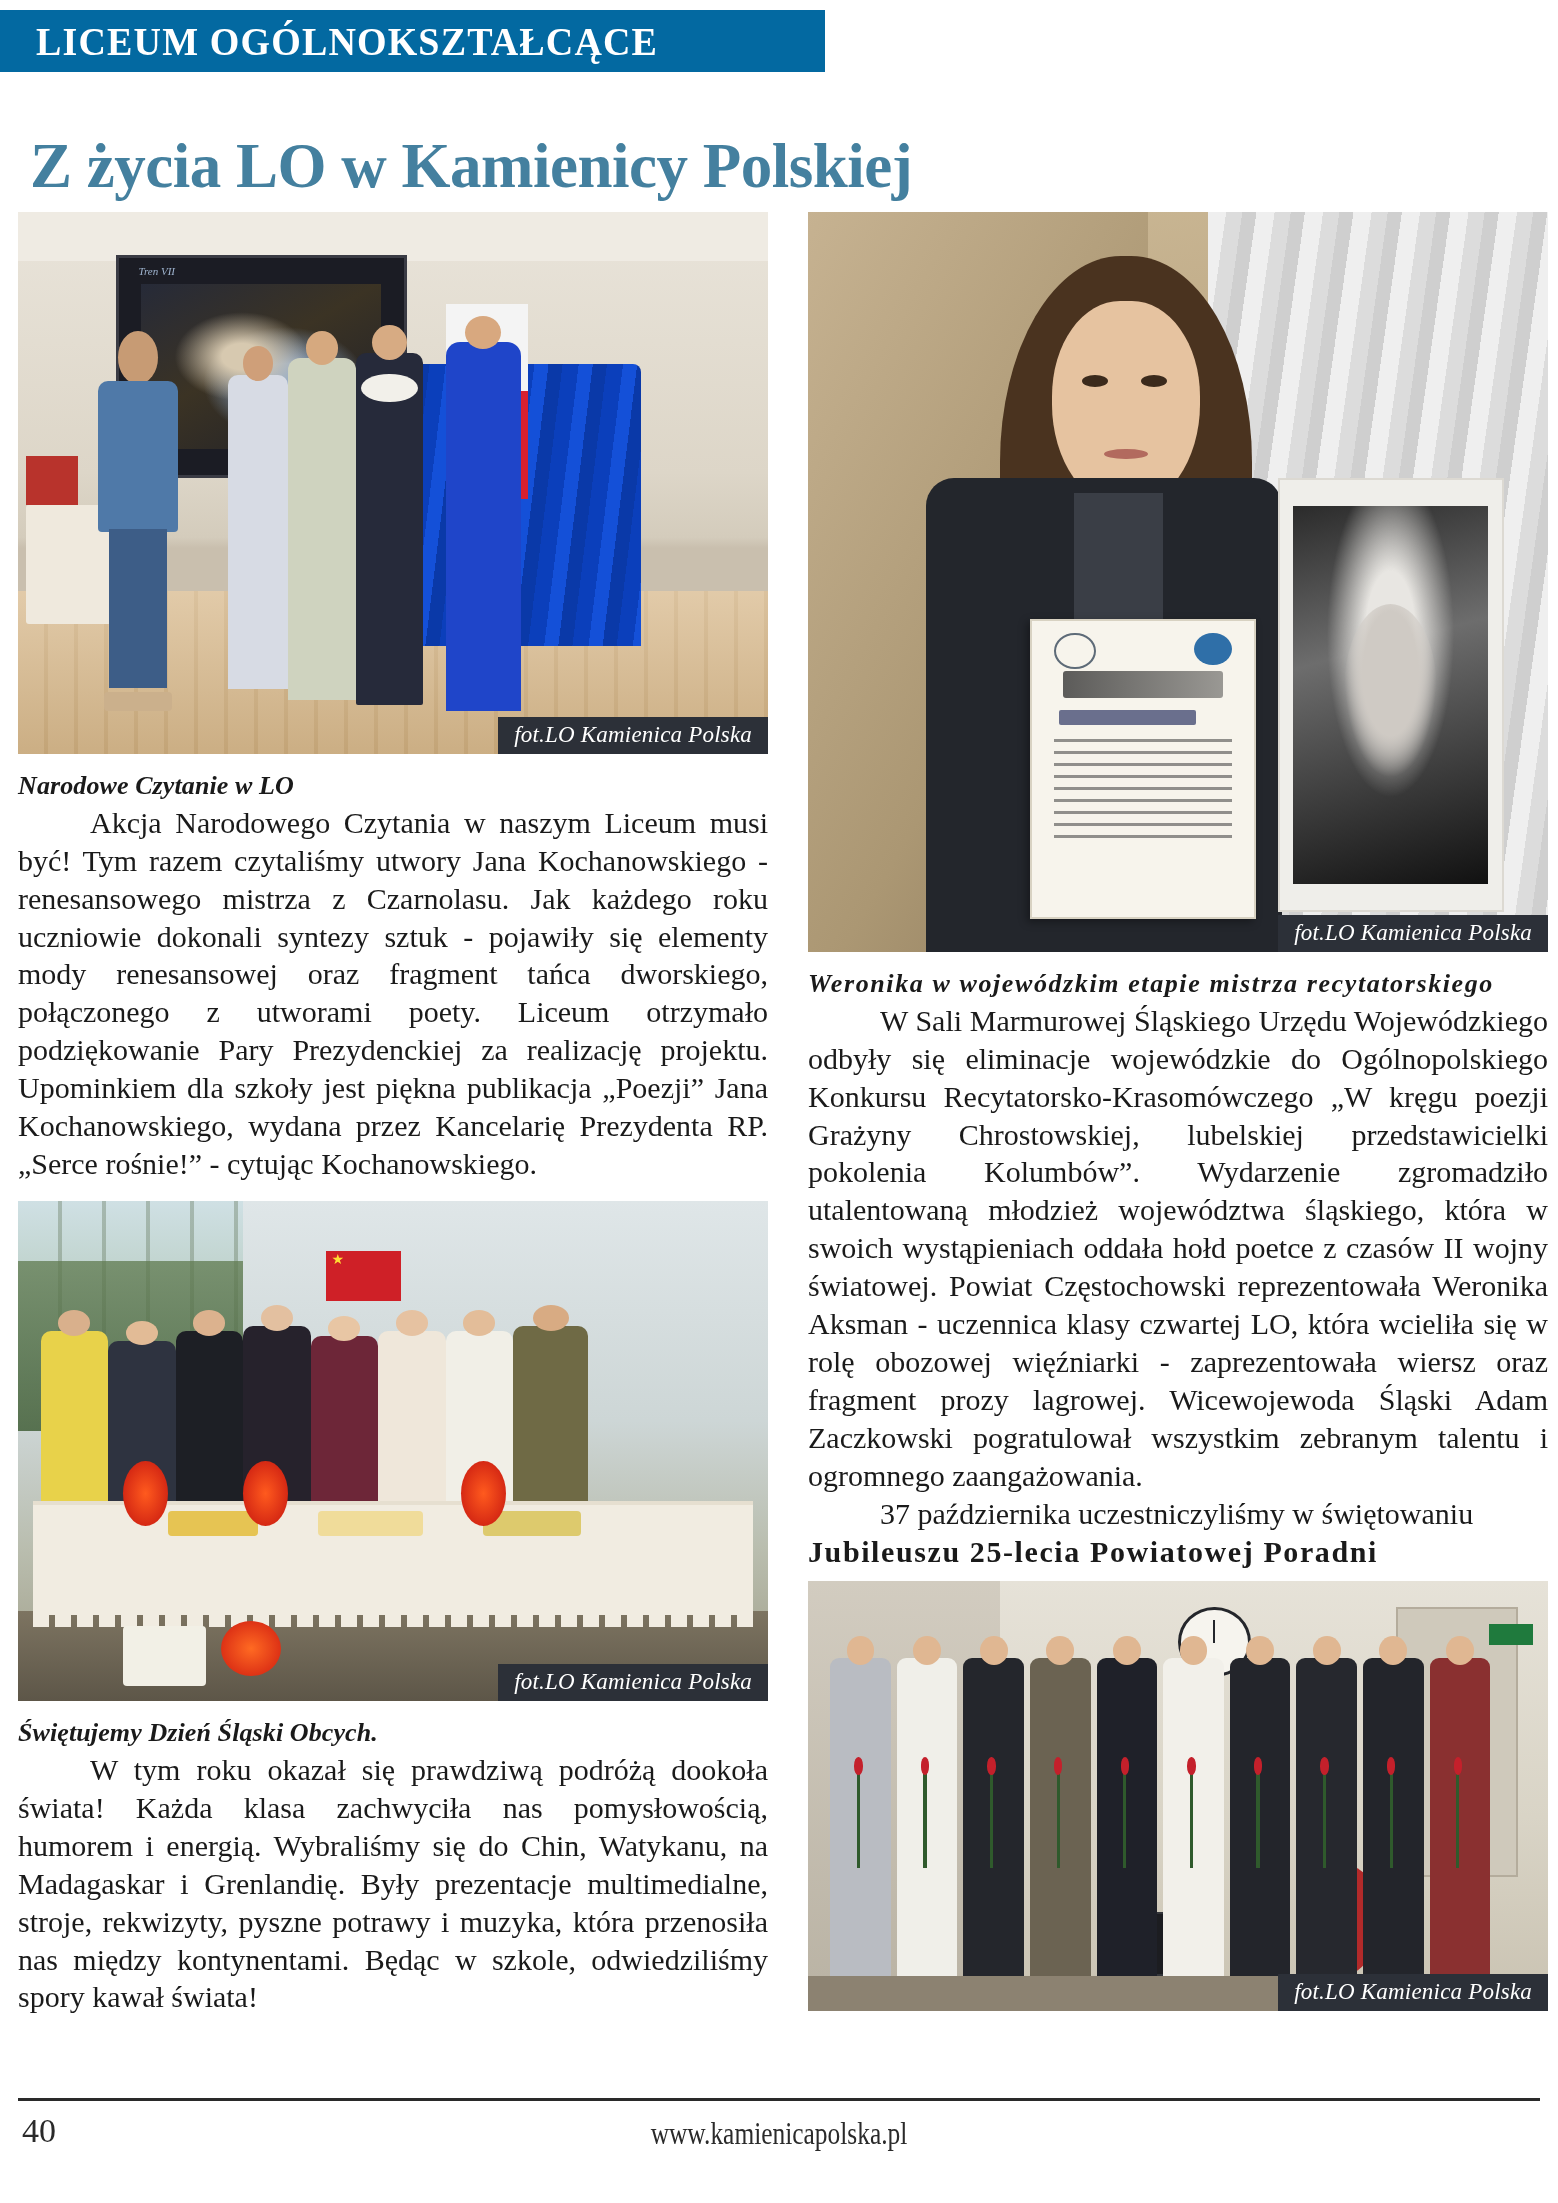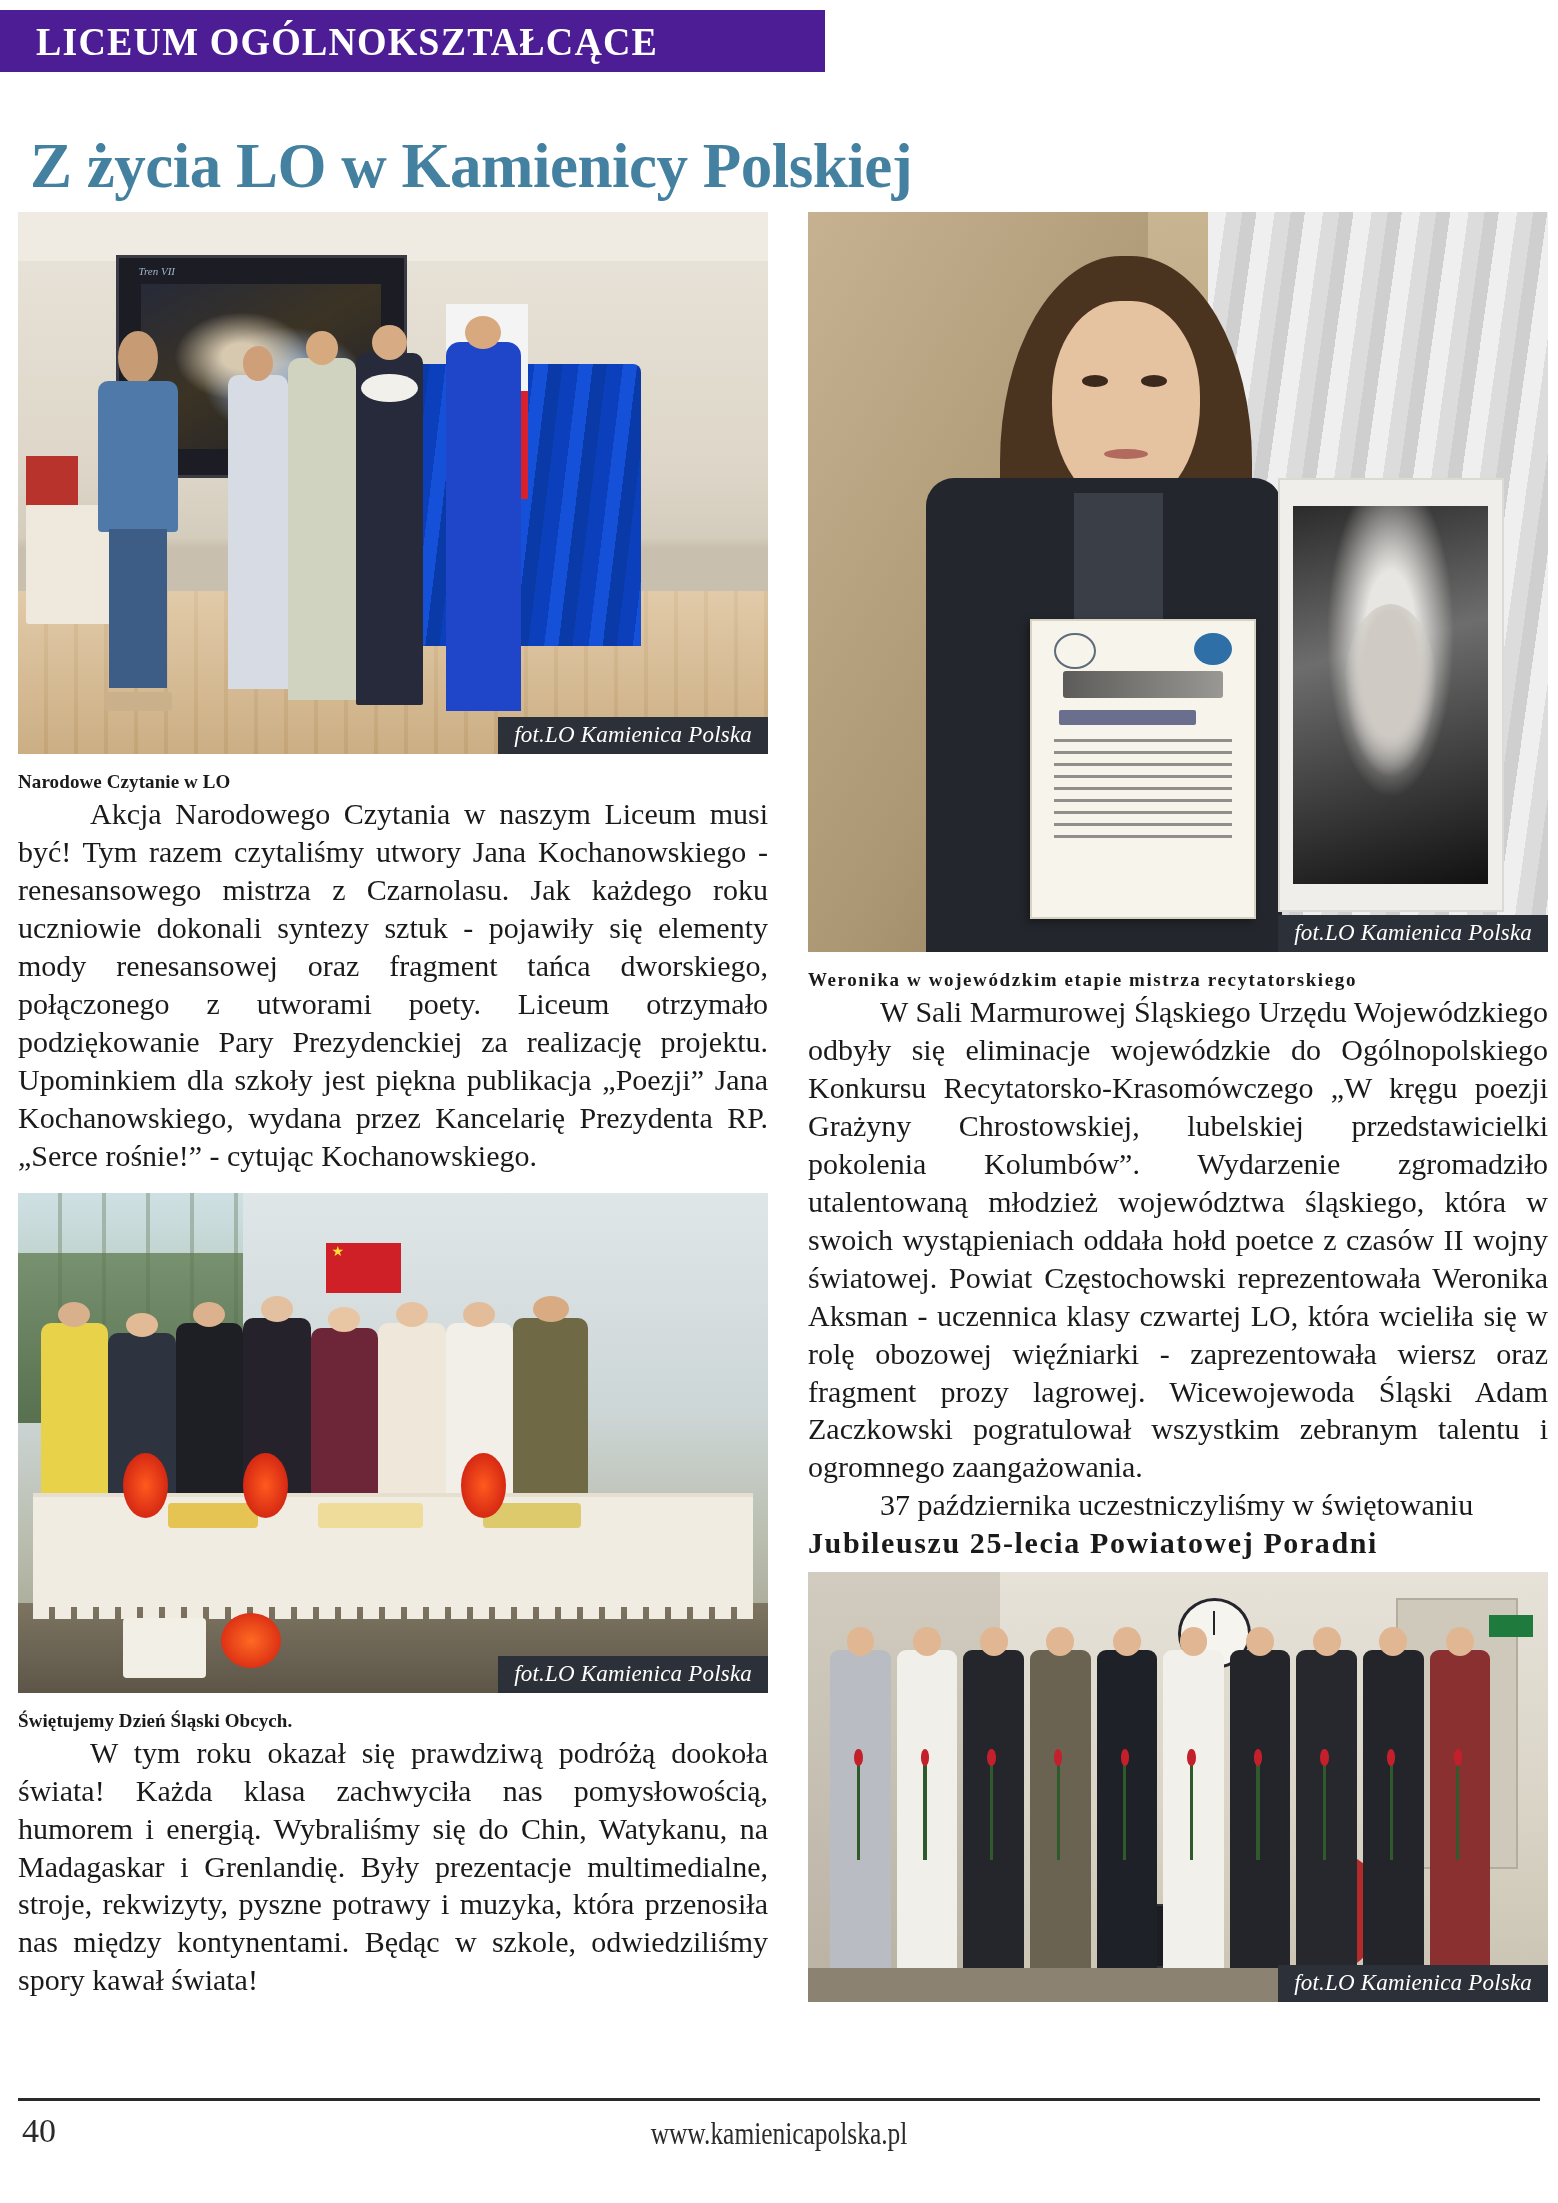--- a/index.html
+++ b/index.html
@@ -9,21 +9,21 @@
     font-family:"Liberation Serif", serif;
     color:#1a1a1a;
     position:relative;
     overflow:hidden;
   }
 
   
   .kicker-bar{
     position:absolute;left:0;top:10px;
     width:825px;height:62px;
-    background:#4c1d95;
+    background:#0369a1;
     display:flex;align-items:center;
   }
   .kicker-text{
     color:#ffffff;
     font-family:"Liberation Serif", serif;
     font-weight:bold;
     font-size:40px;
     letter-spacing:1.2px;
     padding-left:38px;
     white-space:nowrap;
@@ -64,24 +64,25 @@
     font-family:"Liberation Serif", serif;
     font-size:23px;
     padding:5px 16px 6px 16px;
     white-space:nowrap;
     letter-spacing:0.2px;
   }
 
   
   .sec-head{
     font-weight:bold;
-    font-size:19px;
+    font-size:26px;
     line-height:1.22;
     margin:16px 0 0 0;
     letter-spacing:0.1px;
+    font-style:italic;
   }
   .sec-head.tracked{ letter-spacing:1.6px; }
   .body-par{
     font-size:30px;
     line-height:1.265;
     text-align:justify;
     text-justify:inter-word;
     margin:2px 0 0 0;
     hyphens:none;
   }

